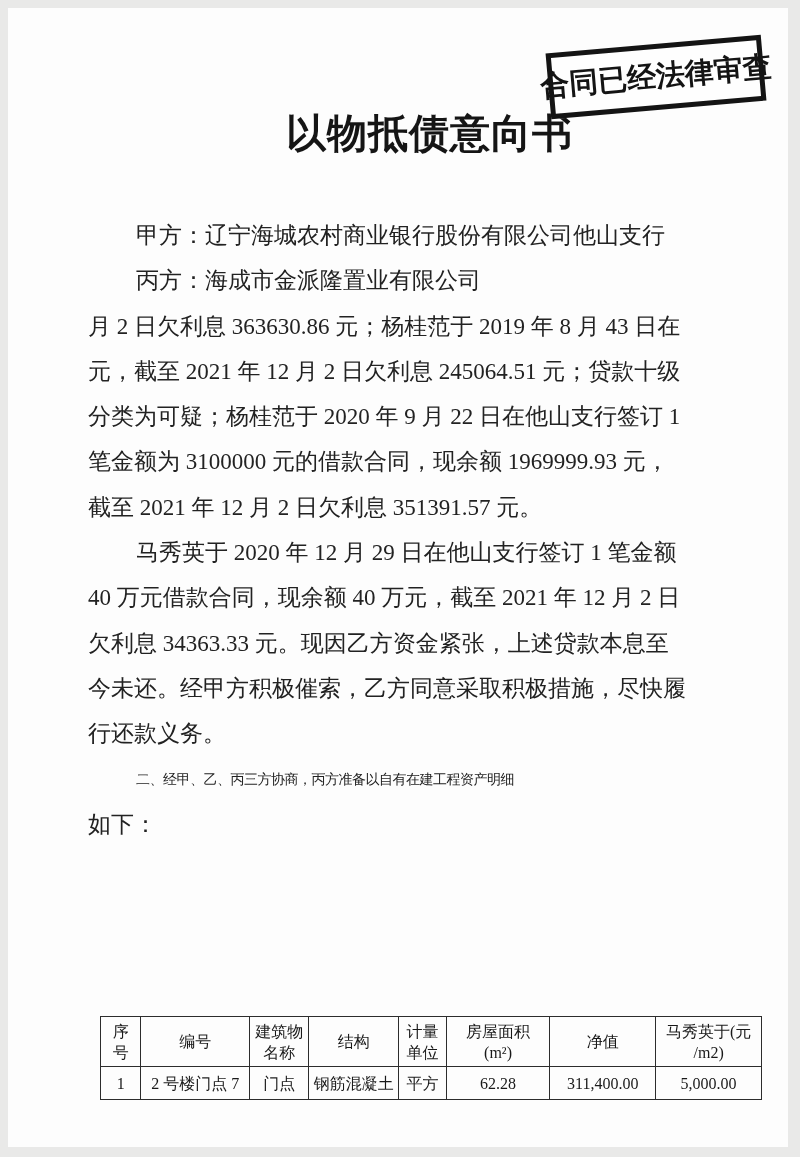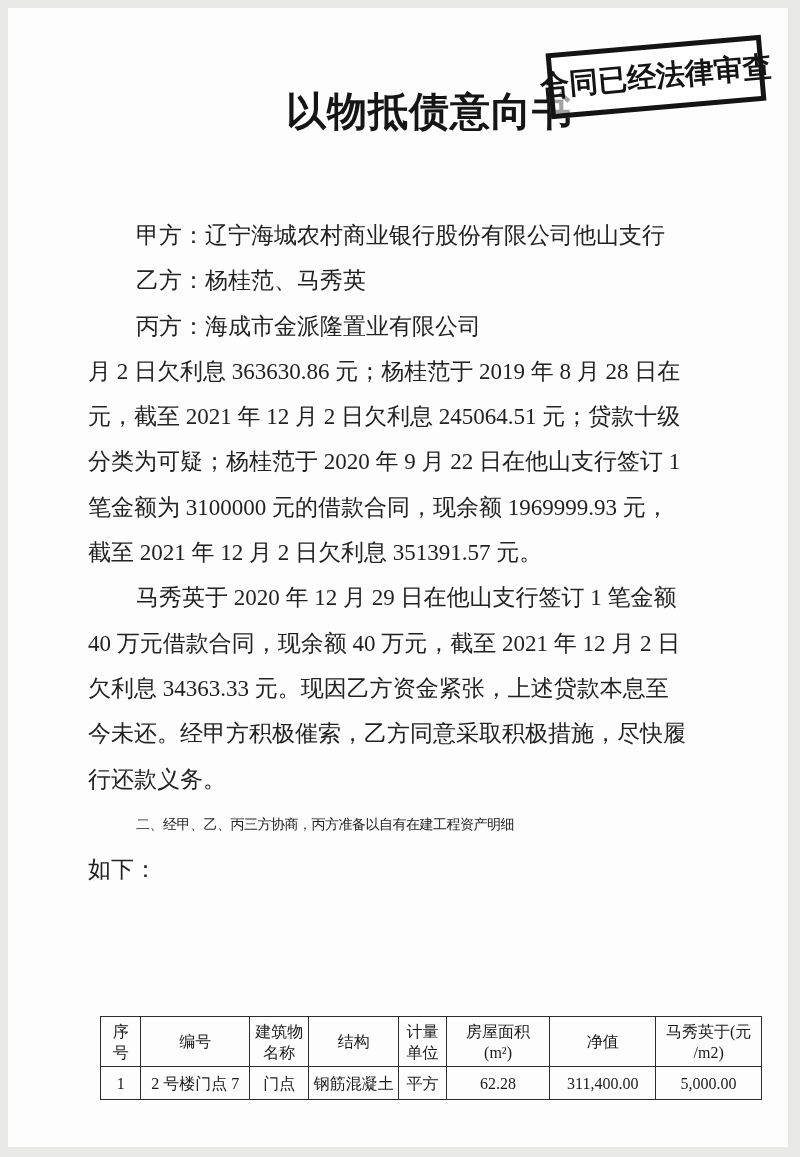--- a/index.html
+++ b/index.html
@@ -10,21 +10,21 @@
     font-family:"Liberation Serif", serif;
     color:#1d1d1d;
     overflow:hidden;
   }
   .page {
     position:absolute; left:8px; top:8px;
     width:780px; height:1139px;
     background:#fdfdfd;
   }
   .title {
-    position:absolute; left:278px; top:76px; margin:0;
+    position:absolute; left:278px; top:98px; margin:0;
     font-family:"Liberation Sans", sans-serif;
     font-size:40px; font-weight:bold; letter-spacing:1px;
     color:#151515; white-space:nowrap;
   }
   .stamp {
     position:absolute; left:540px; top:36px;
     width:206px; height:56px;
     border:5px solid #141414;
     transform:rotate(-5deg);
     display:flex; align-items:center; justify-content:center;
@@ -68,26 +68,25 @@
 
   <h1 class="title">以物抵债意向书</h1>
 
   <div class="stamp">
     <span class="stamp-text">合同已经法律审查</span>
   </div>
 
   <div class="content">
     <div id="parties">
         <div class="party"><span>甲方：</span><span>辽宁海城农村商业银行股份有限公司他山支行</span></div>
-        <div class="party"><span>乙方：</span><span>杨桂范、马秀英</span></div>
         <div class="party"><span>丙方：</span><span>海成市金派隆置业有限公司</span></div>
       </div>
     <div id="paragraphs">
         <div class="paragraph">
-          <div class="line">月 2 日欠利息 363630.86 元；杨桂范于 2019 年 8 月 28 日在</div>
+          <div class="line">月 2 日欠利息 363630.86 元；杨桂范于 2019 年 8 月 43 日在</div>
           <div class="line">元，截至 2021 年 12 月 2 日欠利息 245064.51 元；贷款十级</div>
           <div class="line">分类为可疑；杨桂范于 2020 年 9 月 22 日在他山支行签订 1</div>
           <div class="line">笔金额为 3100000 元的借款合同，现余额 1969999.93 元，</div>
           <div class="line">截至 2021 年 12 月 2 日欠利息 351391.57 元。</div>
         </div>
         <div class="paragraph">
           <div class="line indent">马秀英于 2020 年 12 月 29 日在他山支行签订 1 笔金额</div>
           <div class="line">40 万元借款合同，现余额 40 万元，截至 2021 年 12 月 2 日</div>
           <div class="line">欠利息 34363.33 元。现因乙方资金紧张，上述贷款本息至</div>
           <div class="line">今未还。经甲方积极催索，乙方同意采取积极措施，尽快履</div>

